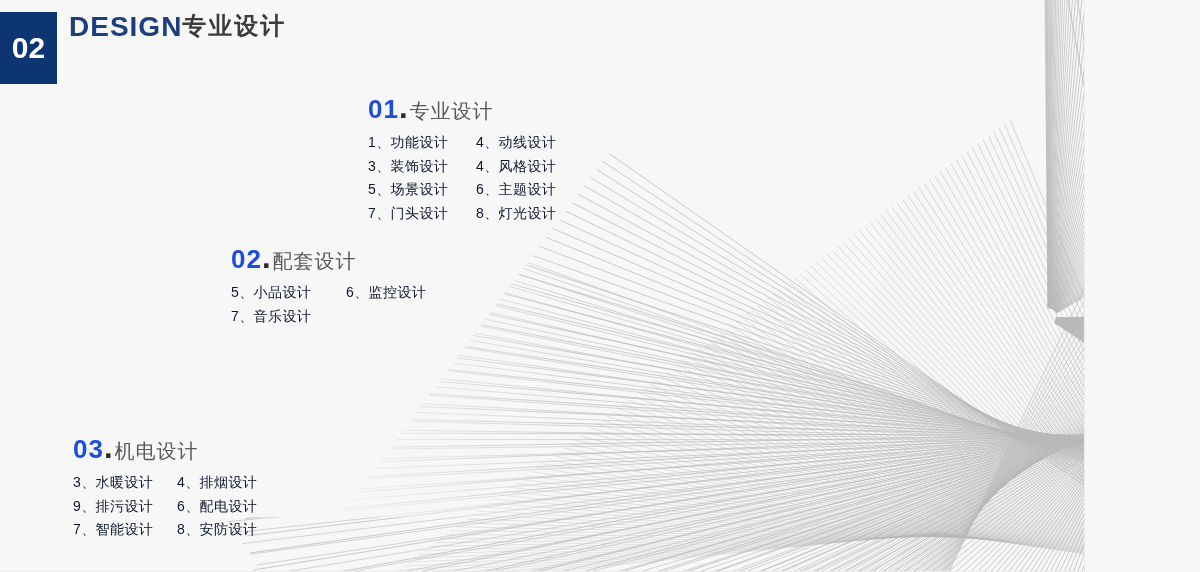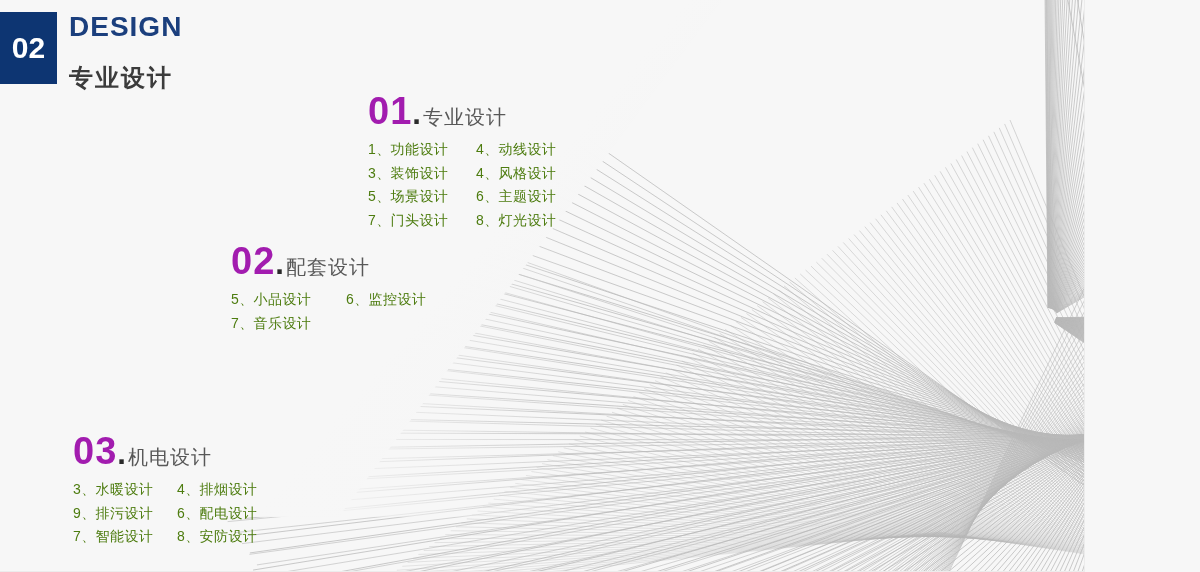--- a/index.html
+++ b/index.html
@@ -59,23 +59,22 @@
     align-items: center;
     justify-content: center;
     font-size: 30px;
     font-weight: bold;
     letter-spacing: 0px;
     line-height: 1;
   }
   .header-titles {
     margin-left: 12px;
     display: flex;
-    flex-direction: column;
-    justify-content: flex-start;
-    gap: 22px;
+    flex-direction: row;
+    justify-content: center;
   }
   .header-title-en {
     font-size: 28px;
     font-weight: bold;
     color: #1b3f7d;
     letter-spacing: 1px;
     line-height: 1.08;
   }
   .header-title-cn {
     font-size: 24px;
@@ -91,23 +90,23 @@
     position: absolute;
     z-index: 5;
   }
   .section-heading {
     display: flex;
     align-items: baseline;
     white-space: nowrap;
     margin-bottom: 8px;
   }
   .section-num {
-    font-size: 38px;
+    font-size: 26px;
     font-weight: bold;
-    color: #a21caf;
+    color: #1d4ed8;
     letter-spacing: 1px;
     line-height: 1;
   }
   .section-dot {
     font-size: 31px;
     font-weight: bold;
     color: #2b2b2b;
     line-height: 1;
     margin: 0 2px 0 0;
   }
@@ -118,21 +117,21 @@
     line-height: 1;
   }
   .section-rows {
     display: flex;
     flex-direction: column;
   }
   .section-row {
     display: flex;
     white-space: nowrap;
     font-size: 14px;
-    color: #4d7c0f;
+    color: #0f172a;
     line-height: 23.5px;
     letter-spacing: 0.4px;
   }
   .cell {
     width: 108px;
   }
   .cell:last-child { width: auto; }
 
   
   #section-01 { left: 368px; top: 92px; }

